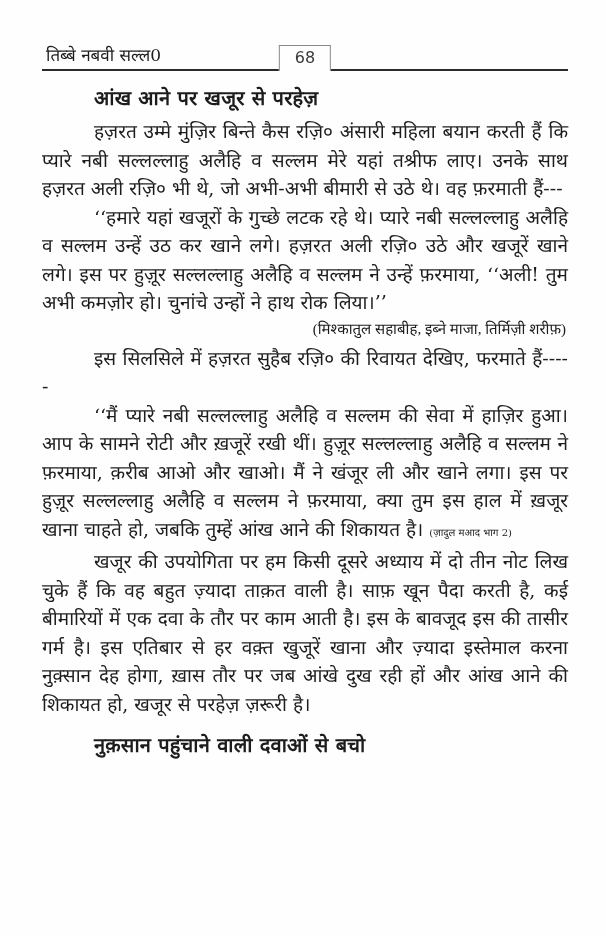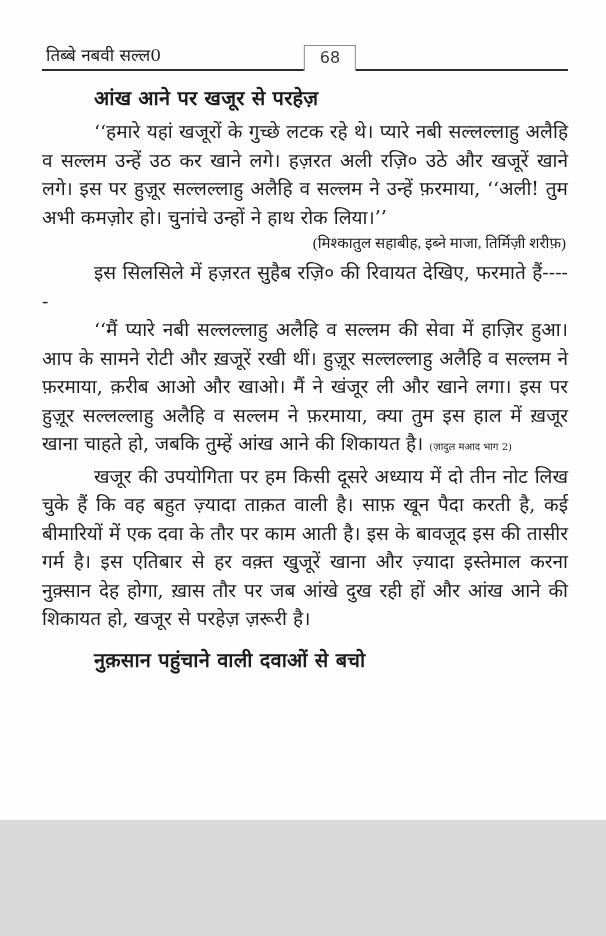--- a/index.html
+++ b/index.html
@@ -1,19 +1,19 @@
 <!DOCTYPE html>
 <html lang="hi"><head>
 <meta charset="utf-8">
 <style>
   html, body { margin: 0; padding: 0; background: #d9d9d9; }
   .page {
     position: relative;
     width: 606px;
-    height: 820px;
+    height: 936px;
     margin: 0 auto;
     background: #fefefe;
     color: #1c1c1c;
     font-family: "DejaVu Serif", "Liberation Serif", serif;
     box-sizing: border-box;
     padding: 44px 38px 0 42px;
     overflow: hidden;
   }
   .page-header {
     position: relative;
@@ -30,21 +30,20 @@
     left: 50%;
     bottom: -2px;
     transform: translateX(-50%);
     background: #fefefe;
     border: 1.5px solid #8a8a8a;
     border-bottom: none;
     padding: 1px 15px 2px 15px;
     font-size: 16px;
     font-family: "DejaVu Sans", "Liberation Sans", sans-serif;
     color: #3a3a3a;
-    margin-left: 25px;
   }
   .section-heading {
     font-size: 20px;
     font-weight: bold;
     margin: 13px 0 6px 0;
     padding-left: 52px;
     letter-spacing: 0.2px;
   }
   .section-heading.second { }
   .body-para {
@@ -73,20 +72,21 @@
 
   <header class="page-header">
     <span>तिब्बे नबवी सल्ल0</span>
     <span class="page-num-box">68</span>
   </header>
 
   <main>
 
     <h1 class="section-heading">आंख आने पर खजूर से परहेज़</h1>
 
+    <p class="body-para">हज़रत उम्मे मुंज़िर बिन्ते कैस रज़ि० अंसारी महिला बयान करती हैं कि प्यारे नबी सल्लल्लाहु अलैहि व सल्लम मेरे यहां तश्रीफ लाए। उनके साथ हज़रत अली रज़ि० भी थे, जो अभी-अभी बीमारी से उठे थे। वह फ़रमाती हैं---</p>
 
     <p class="body-para">‘‘हमारे यहां खजूरों के गुच्छे लटक रहे थे। प्यारे नबी सल्लल्लाहु अलैहि व सल्लम उन्हें उठ कर खाने लगे। हज़रत अली रज़ि० उठे और खजूरें खाने लगे। इस पर हुज़ूर सल्लल्लाहु अलैहि व सल्लम ने उन्हें फ़रमाया, ‘‘अली! तुम अभी कमज़ोर हो। चुनांचे उन्हों ने हाथ रोक लिया।’’</p>
 
     <div class="cite-line">(मिश्कातुल सहाबीह, इब्ने माजा, तिर्मिज़ी शरीफ़)</div>
 
     <p class="body-para">इस सिलसिले में हज़रत सुहैब रज़ि० की रिवायत देखिए, फरमाते हैं-----</p>
 
     <p class="body-para"><span>‘‘मैं प्यारे नबी सल्लल्लाहु अलैहि व सल्लम की सेवा में हाज़िर हुआ। आप के सामने रोटी और ख़जूरें रखी थीं। हुज़ूर सल्लल्लाहु अलैहि व सल्लम ने फ़रमाया, क़रीब आओ और खाओ। मैं ने खंजूर ली और खाने लगा। इस पर हुज़ूर सल्लल्लाहु अलैहि व सल्लम ने फ़रमाया, क्या तुम इस हाल में ख़जूर खाना चाहते हो, जबकि तुम्हें आंख आने की शिकायत है।</span> <span class="inline-cite">(ज़ादुल मआद भाग 2)</span></p>
 
     <p class="body-para">खजूर की उपयोगिता पर हम किसी दूसरे अध्याय में दो तीन नोट लिख चुके हैं कि वह बहुत ज़्यादा ताक़त वाली है। साफ़ खून पैदा करती है, कई बीमारियों में एक दवा के तौर पर काम आती है। इस के बावजूद इस की तासीर गर्म है। इस एतिबार से हर वक़्त खुजूरें खाना और ज़्यादा इस्तेमाल करना नुक़्सान देह होगा, ख़ास तौर पर जब आंखे दुख रही हों और आंख आने की शिकायत हो, खजूर से परहेज़ ज़रूरी है।</p>

